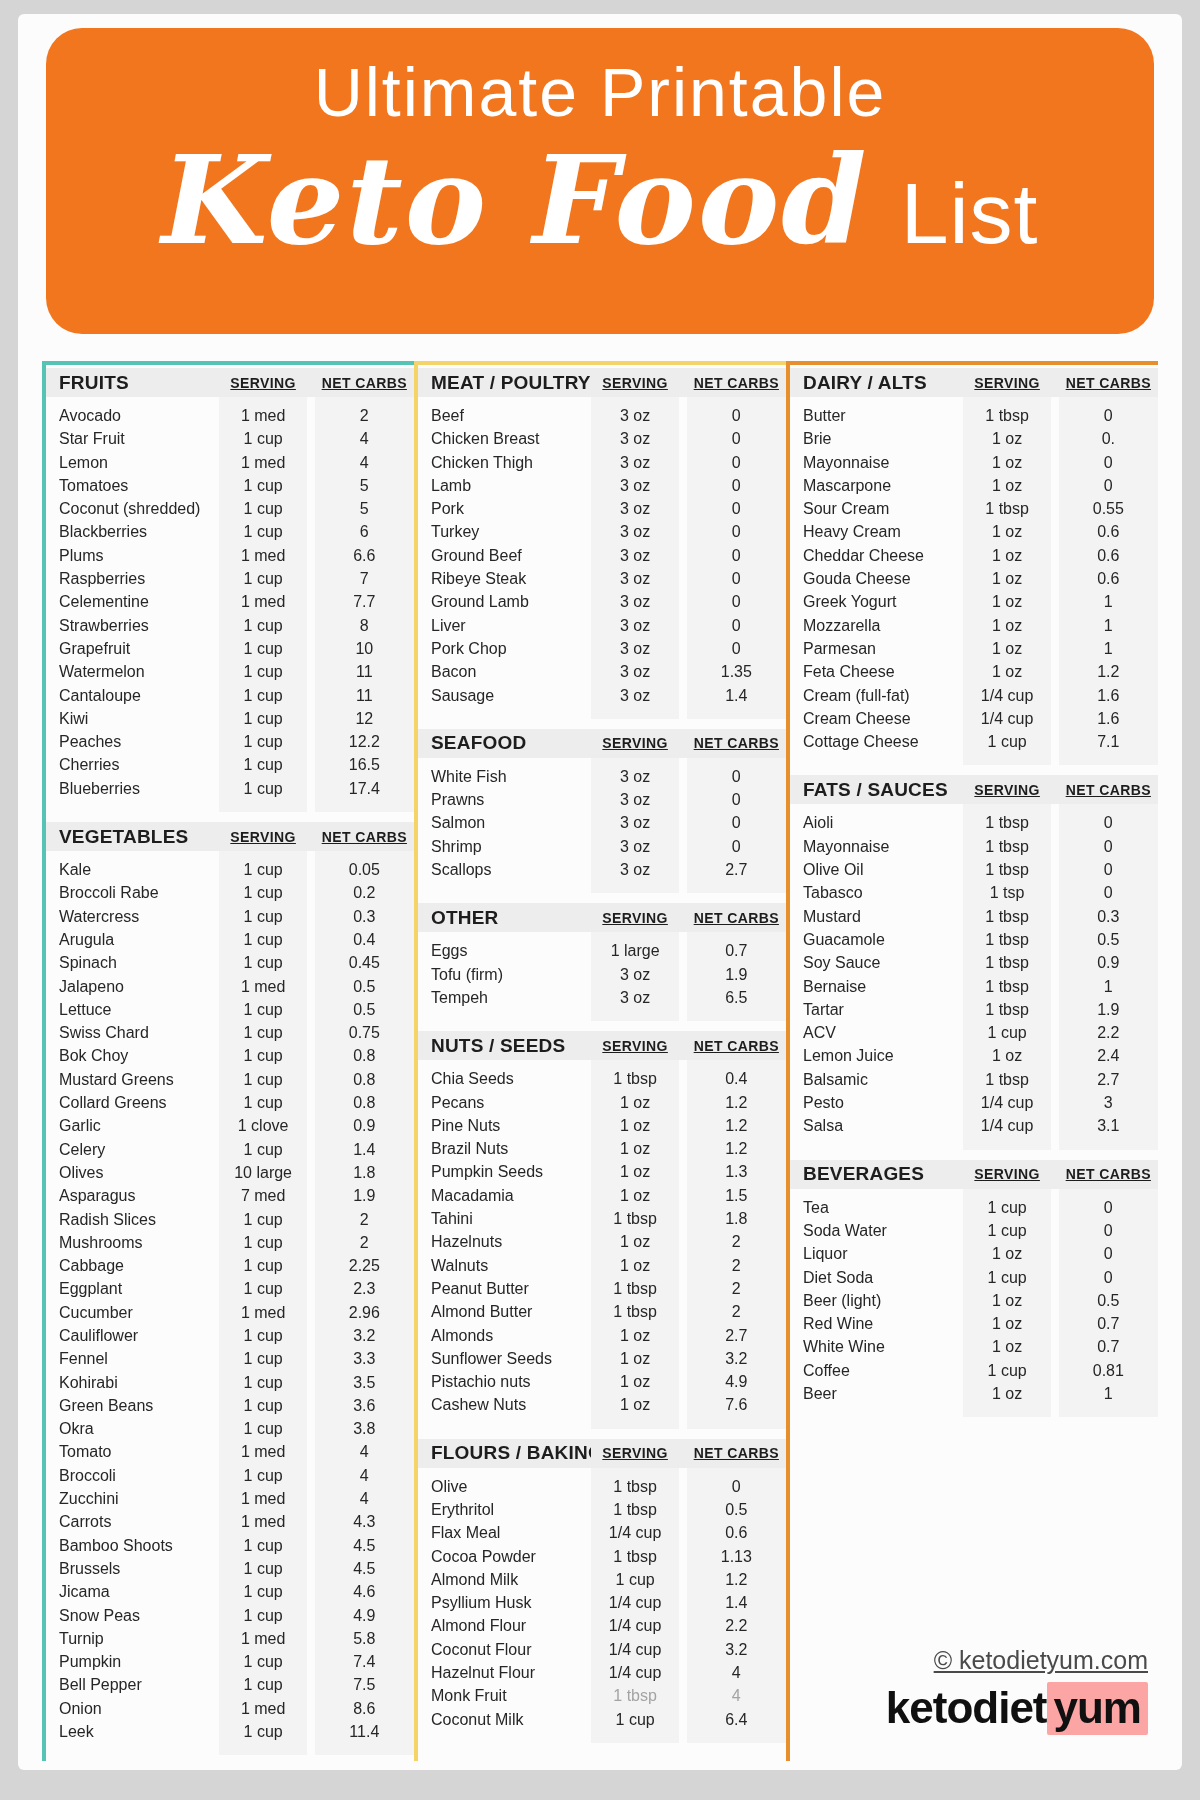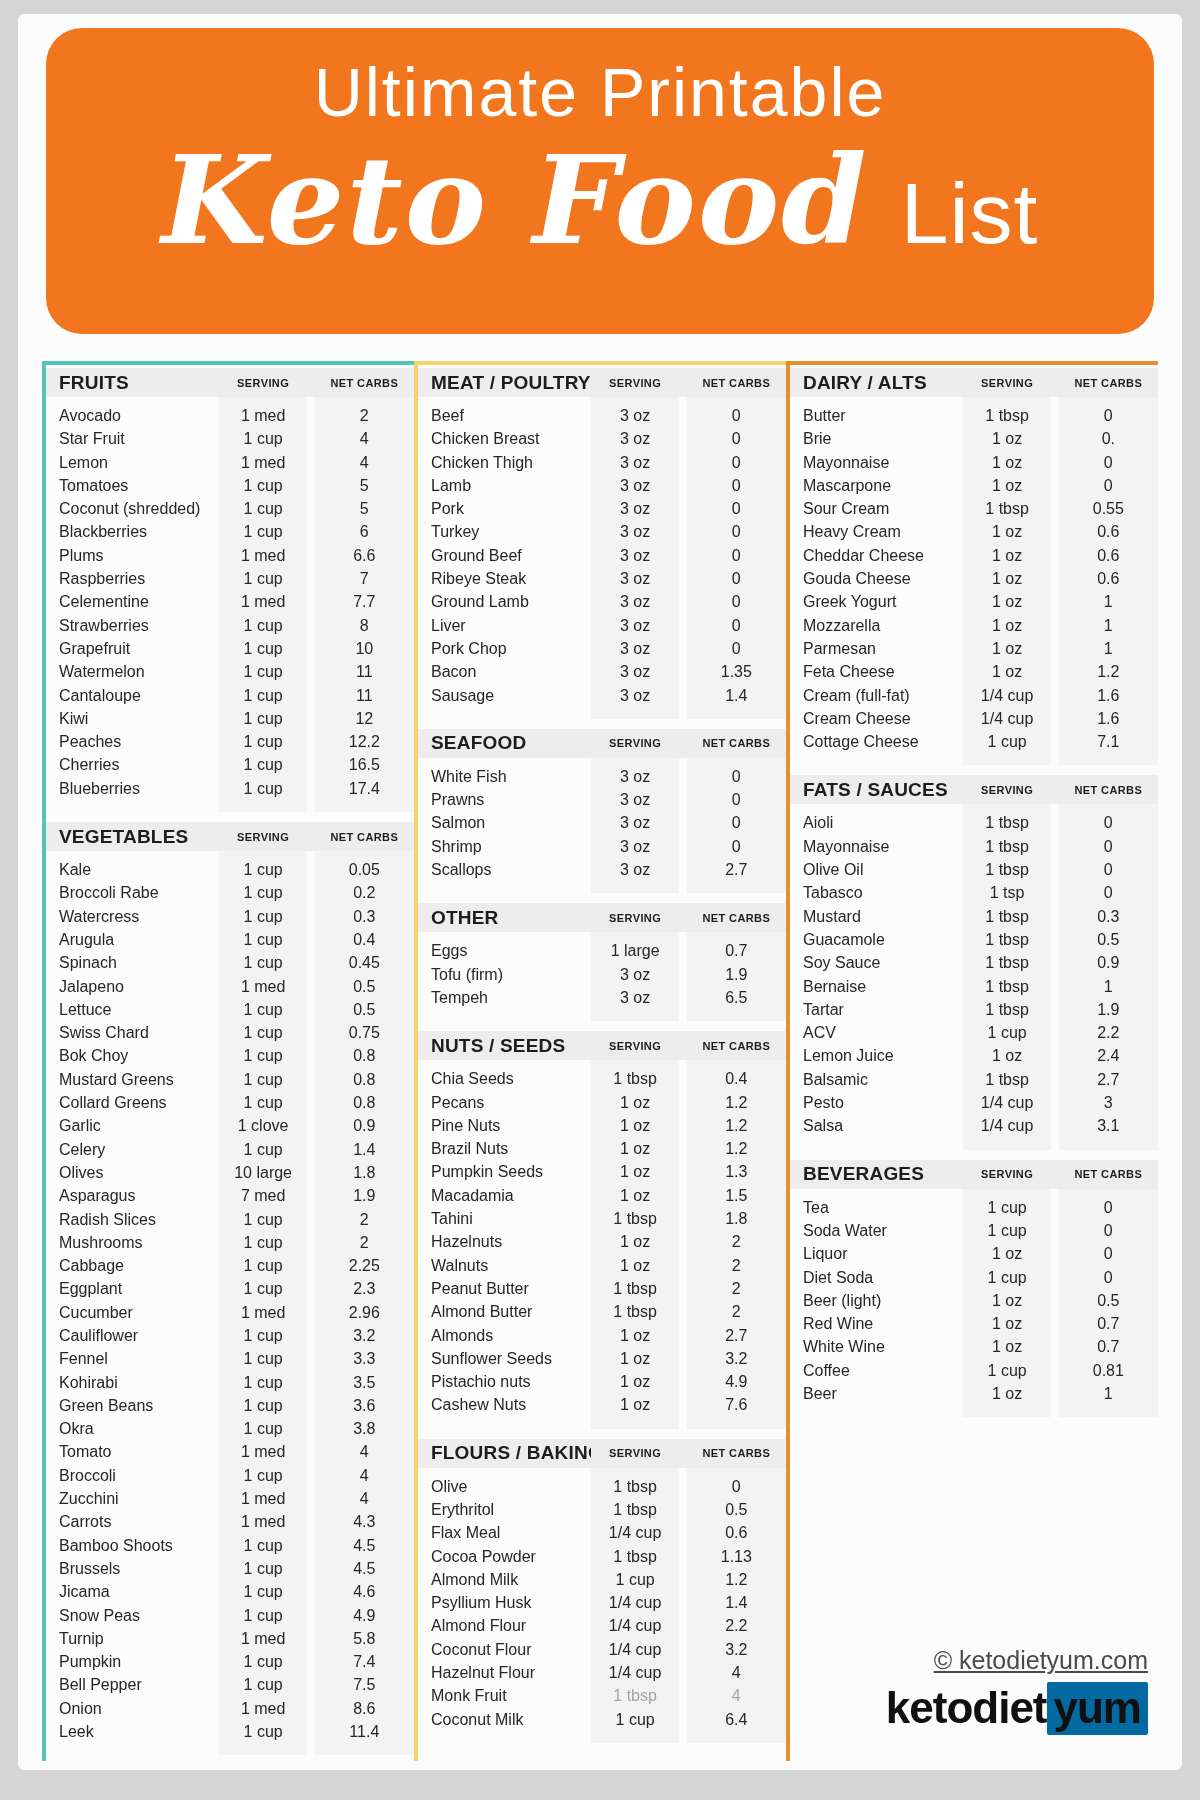--- a/index.html
+++ b/index.html
@@ -83,24 +83,25 @@
     background:#EDEDED;
   }
   .sec-title{
     font-size:19px;
     font-weight:bold;
     color:#1d1d1d;
     letter-spacing:0.2px;
     white-space:nowrap;
   }
   .sec-col{
-    font-size:11px;
+    font-size:14px;
     font-weight:bold;
     color:#1d1d1d;
     letter-spacing:0.4px;
+    text-decoration:underline;
   }
   .cell-name{ width:47%; box-sizing:border-box; padding-left:13px; white-space:nowrap; overflow:hidden; }
   .cell-serving{ width:24%; text-align:center; }
   .cell-gap{ width:2%; }
   .cell-carbs{ width:27%; text-align:center; }
   .rows{
     padding:7px 0 12px;
     background:linear-gradient(90deg,
       transparent 0, transparent 47%,
       #F3F3F3 47%, #F3F3F3 71%,
@@ -128,21 +129,21 @@
     text-decoration:underline;
   }
   .logo{
     font-size:44px;
     font-weight:800;
     letter-spacing:-1px;
     color:#101010;
     white-space:nowrap;
   }
   .logo-yum{
-    background:#0369a1;
+    background:#fca5a5;
     padding:1px 7px 3px;
     border-radius:2px;
     text-align:right;
   }
 </style>
 </head>
 <body>
 
 <div class="outer">
   <div class="page">

